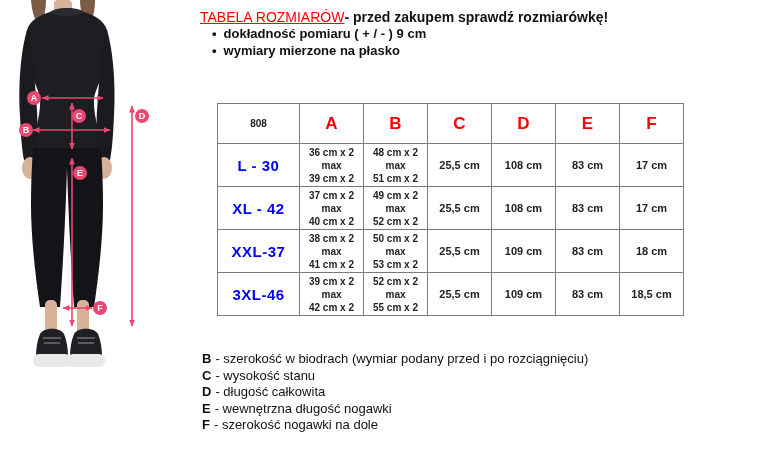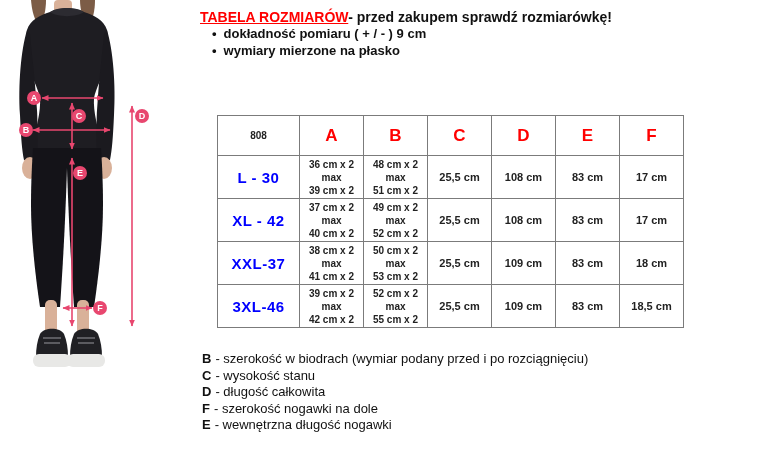--- a/index.html
+++ b/index.html
@@ -2,28 +2,28 @@
 <html><head>
 <meta charset="utf-8">
 <style>
   html,body{margin:0;padding:0;background:#fff;}
   .page{
     position:relative;width:768px;height:460px;background:#ffffff;
     font-family:"Liberation Sans",sans-serif;overflow:hidden;color:#111;
   }
   
   .header{position:absolute;left:200px;top:8px;white-space:nowrap;}
-  .title-red{font-size:14px;font-weight:bold;color:#ff0000;text-decoration:underline;}
+  .title-red{font-size:14px;font-weight:normal;color:#ff0000;text-decoration:underline;}
   .title-rest{font-size:14px;font-weight:bold;color:#111;}
   .bullets{position:absolute;left:212px;top:25px;}
   .bullet{font-size:13px;font-weight:bold;line-height:17px;}
   .bullet::before{content:"•";margin-right:7px;}
   
   table.size-table{
-    position:absolute;left:217px;top:115px;border-collapse:collapse;table-layout:fixed;padding-left:35px;
+    position:absolute;left:217px;top:103px;border-collapse:collapse;table-layout:fixed;padding-left:35px;
   }
   table.size-table td{
     border:1px solid #7b7b7b;text-align:center;vertical-align:middle;padding:0;
     overflow:hidden;
   }
   tr.head td{height:39px;}
   tr.data td{height:42px;}
   td.model{font-size:10px;font-weight:bold;color:#222;}
   td.col-letter{font-size:17px;font-weight:bold;color:#ff0000;}
   td.size{font-size:15px;font-weight:bold;color:#0000ff;letter-spacing:0.5px;}
@@ -217,20 +217,20 @@
     <div class="legend-line">
       <span class="legend-letter">B</span><span class="legend-desc">- szerokość w biodrach (wymiar podany przed i po rozciągnięciu)</span>
     </div>
     <div class="legend-line">
       <span class="legend-letter">C</span><span class="legend-desc">- wysokość stanu</span>
     </div>
     <div class="legend-line">
       <span class="legend-letter">D</span><span class="legend-desc">- długość całkowita</span>
     </div>
     <div class="legend-line">
+      <span class="legend-letter">E</span><span class="legend-desc">- wewnętrzna długość nogawki</span>
+    </div>
+    <div class="legend-line">
       <span class="legend-letter">F</span><span class="legend-desc">- szerokość nogawki na dole</span>
     </div>
-    <div class="legend-line">
-      <span class="legend-letter">E</span><span class="legend-desc">- wewnętrzna długość nogawki</span>
-    </div>
   </div>
 
 </div>
 
 </body></html>

